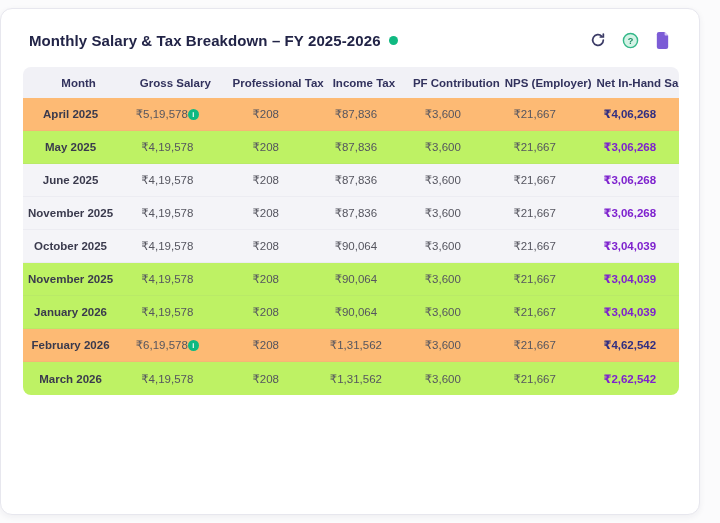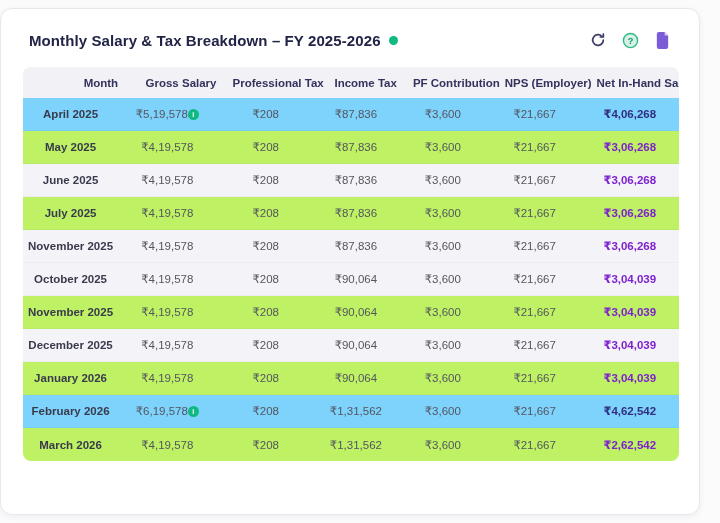--- a/index.html
+++ b/index.html
@@ -13,30 +13,30 @@
   .card-header { display: flex; align-items: center; justify-content: space-between; margin-bottom: 18px; padding: 0 6px; }
   .title-wrap { display: flex; align-items: center; gap: 8px; }
   .card-title { font-size: 15px; font-weight: 700; color: #222447; letter-spacing: 0.1px; }
   .status-dot { width: 9px; height: 9px; border-radius: 50%; background: #10b981; display: inline-block; }
   .toolbar { display: flex; align-items: center; gap: 14px; }
   .tool-btn { background: none; border: none; cursor: pointer; width: 18px; height: 18px; display: flex; align-items: center; justify-content: center; padding: 0; }
 
   table { width: 656px; border-collapse: separate; border-spacing: 0; border-radius: 8px; overflow: hidden; table-layout: fixed; }
   thead th {
     background: #f1f1f6; color: #32325d; font-size: 11.5px; font-weight: 700;
-    height: 31px; text-align: right; vertical-align: middle; white-space: nowrap; padding-left: 16px;
+    height: 31px; text-align: center; vertical-align: middle; white-space: nowrap; padding-left: 16px;
   }
   tbody td {
     font-size: 11.5px; color: #55555f; height: 33px; text-align: center; vertical-align: middle;
     border-bottom: 1px solid rgba(120,120,150,0.06); white-space: nowrap;
   }
   tbody tr:last-child td { border-bottom: none; text-align: center; }
   .row-white { background: #bef264; }
   .row-gray { background: #f4f4f8; margin-left: 30px; }
-  .row-highlight { background: #7dd3fc; padding-left: 27px; }
+  .row-highlight { background: #fdba74; padding-left: 27px; }
   td.month-cell { font-weight: 700; color: #3a3a4d; }
   td.net-cell { font-weight: 700; color: #7e22ce; }
   .row-highlight td.net-cell { color: #312e81; }
   .gross-wrap { display: inline-flex; align-items: center; justify-content: center; }
   .info-dot {
     width: 11px; height: 11px; border-radius: 50%; background: #10b981;
     color: #ffffff; font-size: 7.5px; font-weight: 700; line-height: 11px;
     display: inline-block; text-align: center; font-style: normal;
   }
   col.c-month { width: 14.5%; } col.c-gross { width: 15%; } col.c-ptax { width: 15%; }
@@ -136,34 +136,20 @@
         <span>₹4,19,578</span>
 
       </span>
     </td>
     <td>₹208</td>
     <td>₹87,836</td>
     <td>₹3,600</td>
     <td>₹21,667</td>
     <td class="net-cell">₹3,06,268</td>
   </tr>
-        <tr class="row-white">
-    <td class="month-cell">July 2025</td>
-    <td>
-      <span class="gross-wrap">
-        <span>₹4,19,578</span>
-
-      </span>
-    </td>
-    <td>₹208</td>
-    <td>₹87,836</td>
-    <td>₹3,600</td>
-    <td>₹21,667</td>
-    <td class="net-cell">₹3,06,268</td>
-  </tr>
         <tr class="row-gray">
     <td class="month-cell">November 2025</td>
     <td>
       <span class="gross-wrap">
         <span>₹4,19,578</span>
 
       </span>
     </td>
     <td>₹208</td>
     <td>₹87,836</td>
@@ -180,34 +166,20 @@
       </span>
     </td>
     <td>₹208</td>
     <td>₹90,064</td>
     <td>₹3,600</td>
     <td>₹21,667</td>
     <td class="net-cell">₹3,04,039</td>
   </tr>
         <tr class="row-white">
     <td class="month-cell">November 2025</td>
-    <td>
-      <span class="gross-wrap">
-        <span>₹4,19,578</span>
-
-      </span>
-    </td>
-    <td>₹208</td>
-    <td>₹90,064</td>
-    <td>₹3,600</td>
-    <td>₹21,667</td>
-    <td class="net-cell">₹3,04,039</td>
-  </tr>
-        <tr class="row-gray">
-    <td class="month-cell">December 2025</td>
     <td>
       <span class="gross-wrap">
         <span>₹4,19,578</span>
 
       </span>
     </td>
     <td>₹208</td>
     <td>₹90,064</td>
     <td>₹3,600</td>
     <td>₹21,667</td>

